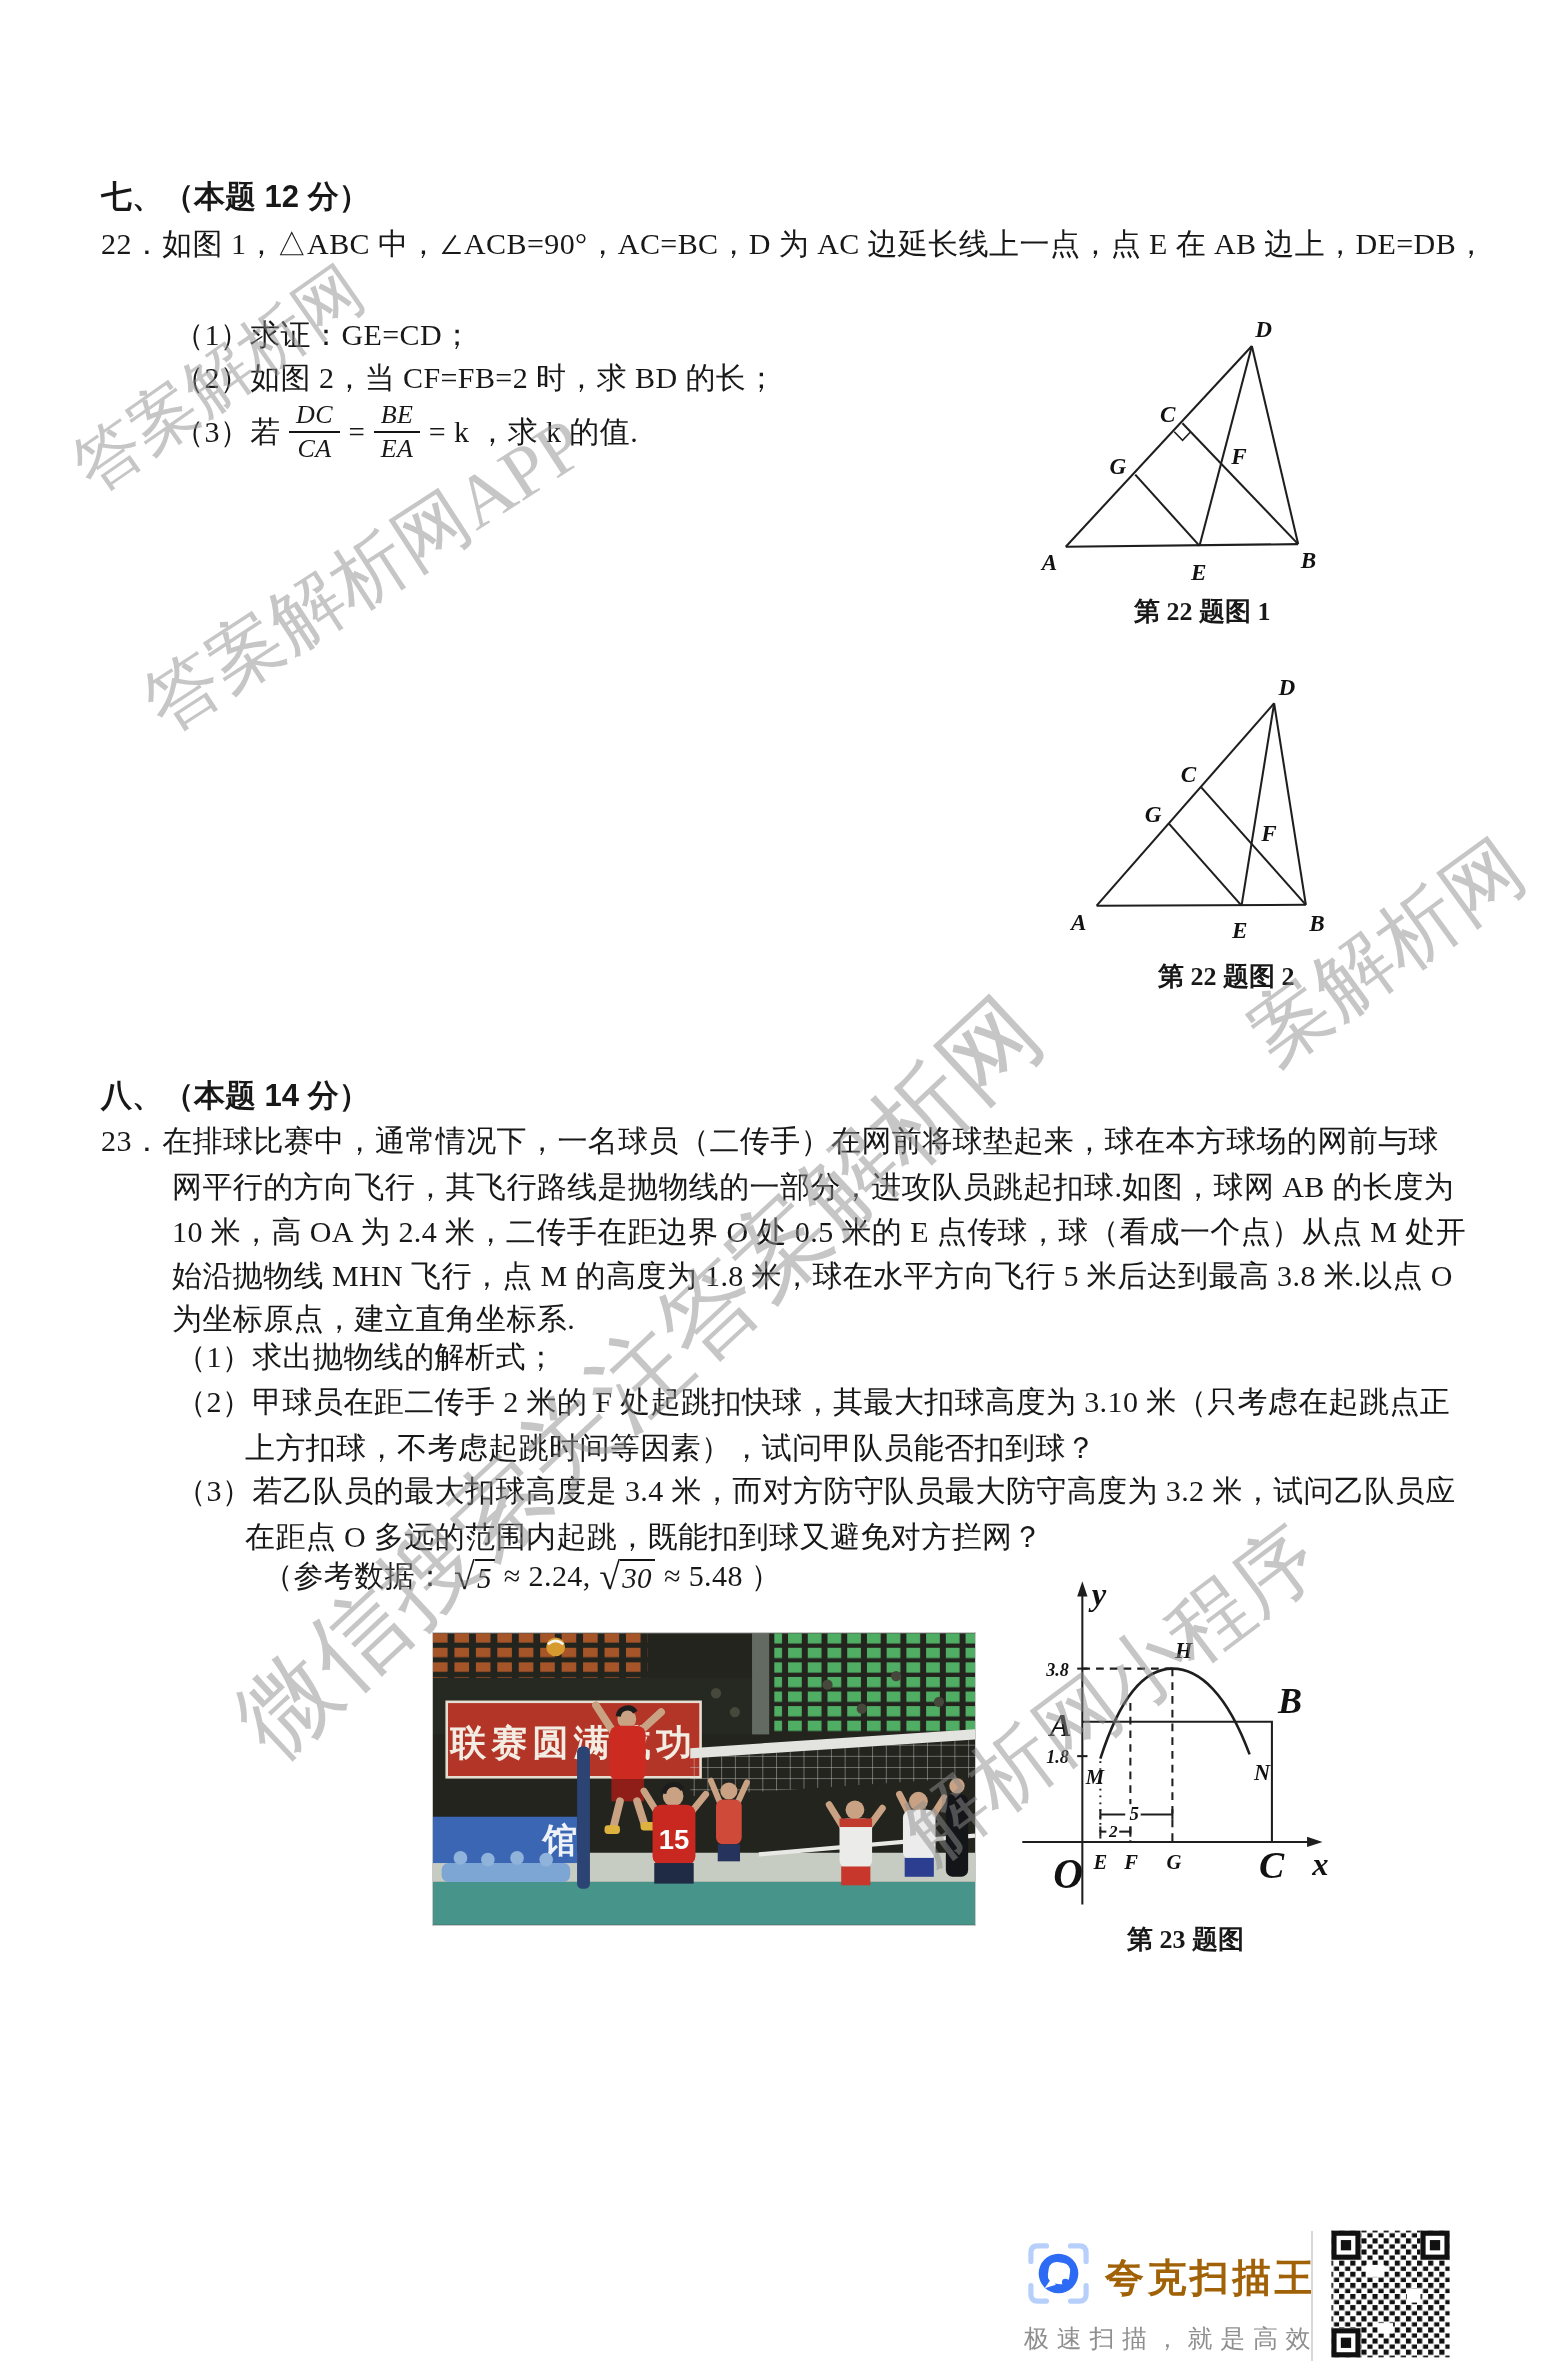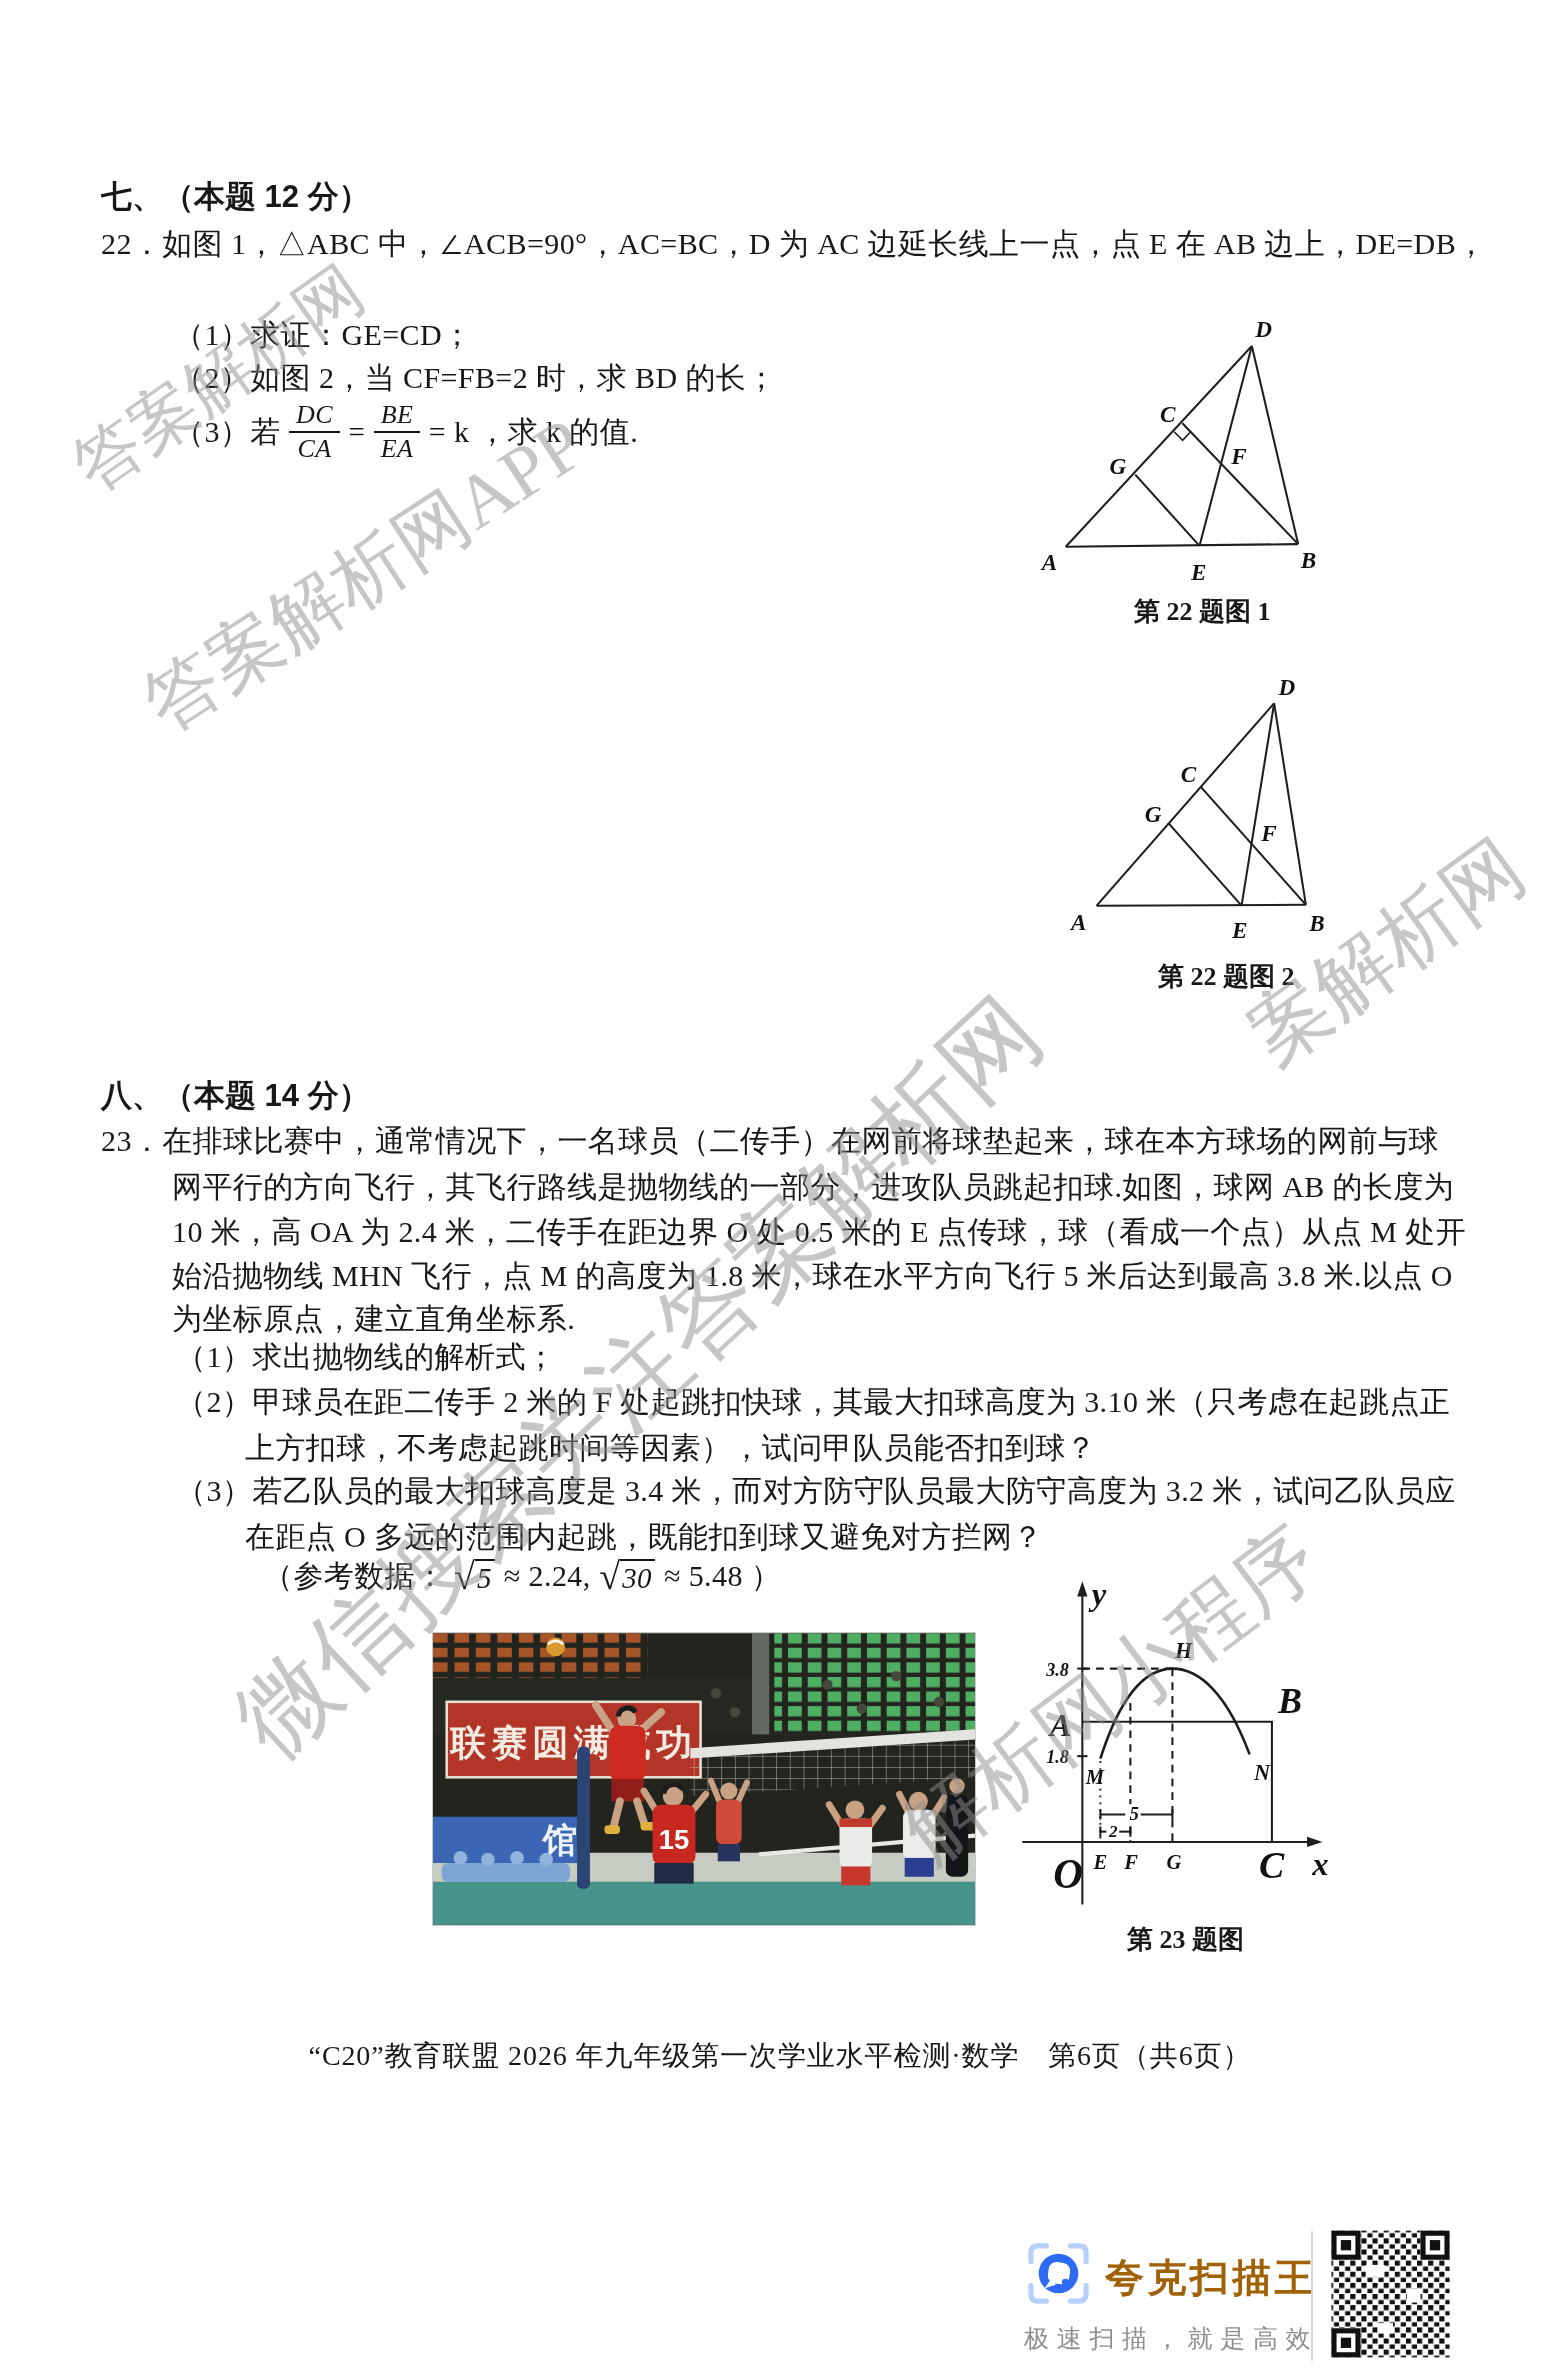--- a/index.html
+++ b/index.html
@@ -266,21 +266,20 @@
       <text x="282" y="240" font-size="26">N</text>
       <text x="95" y="344" font-size="24">E</text>
       <text x="131" y="344" font-size="24">F</text>
       <text x="180" y="344" font-size="24">G</text>
       <text x="137" y="286" font-size="22" font-style="normal">5</text>
       <text x="113" y="306" font-size="20" font-style="normal">2</text>
     </g>
   </svg>
   <div class="cap" style="left:1127px;top:1922px;">第 23 题图</div>
 
-  <div class="footer">“C20”教育联盟 2026 年九年级第一次学业水平检测·数学　第6页（共6页）</div>
 
   <svg class="abs" style="left:1024px;top:2239px;" width="69" height="69" viewBox="0 0 80 80">
     <g stroke="#b7cffb" stroke-width="6" stroke-linecap="round" fill="none">
       <path d="M8,26 V16 Q8,8 16,8 H26"></path>
       <path d="M54,8 H64 Q72,8 72,16 V26"></path>
       <path d="M72,54 V64 Q72,72 64,72 H54"></path>
       <path d="M26,72 H16 Q8,72 8,64 V54"></path>
     </g>
     <circle cx="40" cy="40" r="23" fill="#2e6bf5"></circle>
     <rect x="28" y="27" width="25" height="25" rx="9" fill="#ffffff" transform="rotate(8 40 40)"></rect>

